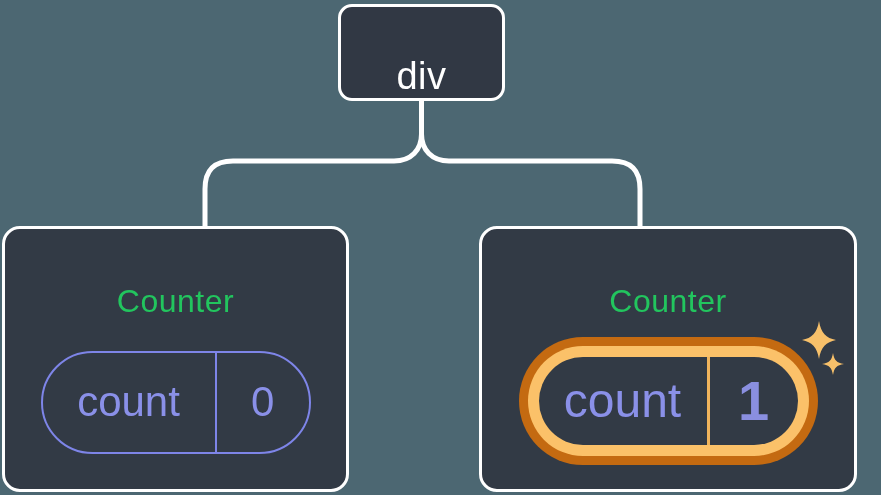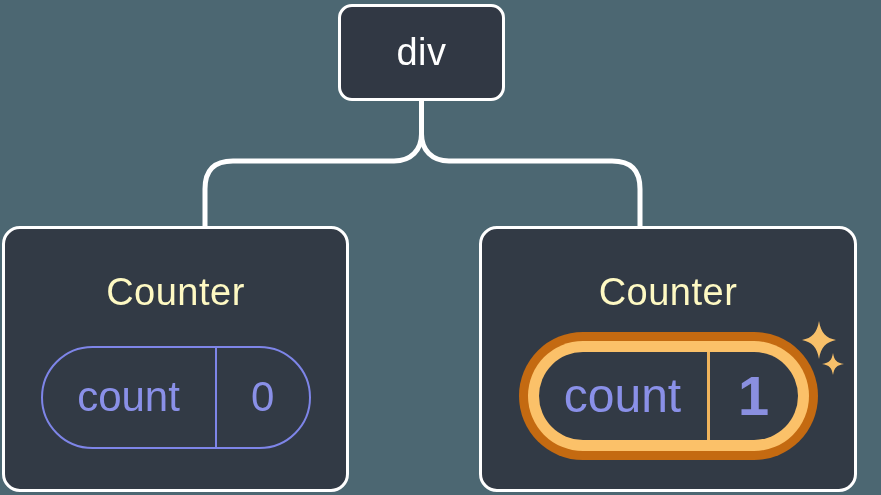--- a/index.html
+++ b/index.html
@@ -6,33 +6,33 @@
   body{font-family:"Liberation Sans", sans-serif; background:#4c6772;}
   .stage{
     position:relative; width:881px; height:495px;
     background:#4c6772; overflow:hidden;
   }
   svg.connector{position:absolute; left:0; top:0; pointer-events:none;}
 
   .node-root{
     position:absolute; left:338px; top:4px; width:167px; height:97px;
     box-sizing:border-box; background:#313844; border:3px solid #ffffff;
-    border-radius:14px; display:flex; align-items:center; justify-content:center;
+    border-radius:14px; display:flex; align-items:flex-end; justify-content:center;
   }
   .node-root .label{color:#ffffff; font-size:38px; font-weight:500; letter-spacing:.5px;}
 
   .card{
     position:absolute; top:226px; height:266px; box-sizing:border-box;
     background:#323a45; border:3px solid #ffffff; border-radius:18px;
     display:flex; flex-direction:column; align-items:center;
   }
   .card.left{left:2px; width:347px;}
   .card.right{left:479px; width:378px;}
   .card .title{
-    margin-top:42px; color:#fef9c3; font-size:38px; font-weight:500;
+    margin-top:54px; color:#22c55e; font-size:32px; font-weight:500;
     line-height:1.15; letter-spacing:.5px;
   }
 
   
   .pill{
     margin-top:31px; box-sizing:border-box; width:270px; height:103px;
     border:2.5px solid #7e85e8; border-radius:52px;
     display:flex; align-items:stretch; overflow:hidden;
   }
   .pill .seg{display:flex; align-items:center; justify-content:center;

